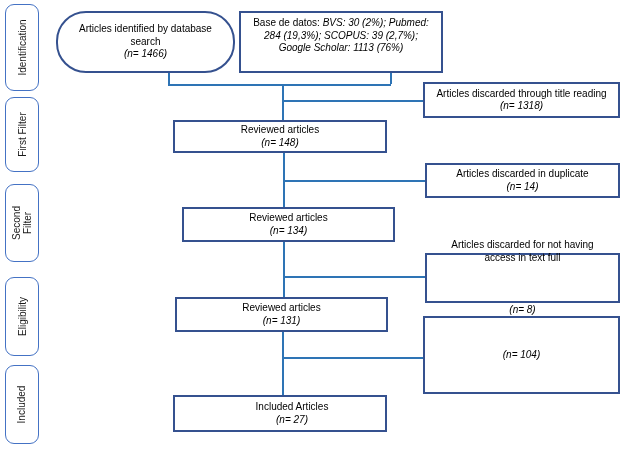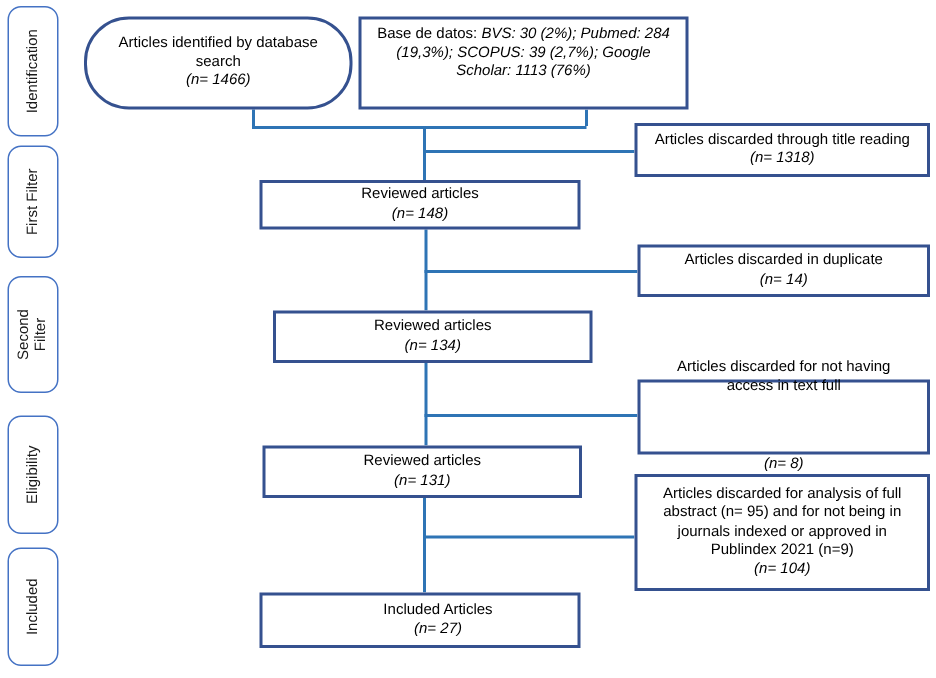--- a/index.html
+++ b/index.html
@@ -97,21 +97,21 @@
   <div class="vline" style="left:283px;top:240px;height:57px;"></div>
   <div class="hline" style="left:283px;top:276px;width:142px;"></div>
   <div class="vline" style="left:282px;top:330px;height:65px;"></div>
   <div class="hline" style="left:282px;top:357px;width:141px;"></div>
 
   <div class="fbox" style="left:56px;top:11px;width:179px;height:62px;border-radius:30px;">
     <span>Articles identified by database search</span>
     <span class="count">(n= 1466)</span>
   </div>
 
-  <div class="fbox top-align" style="left:239px;top:11px;width:220px;height:62px;">
+  <div class="fbox top-align" style="left:239px;top:11px;width:204px;height:62px;">
     <span><span>Base de datos: </span><span class="detail-italic">BVS: 30 (2%); Pubmed: 284 (19,3%); SCOPUS: 39 (2,7%); Google Scholar: 1113 (76%)</span></span>
   </div>
 
   <div class="fbox" style="left:423px;top:82px;width:197px;height:36px;padding:2px 3px;">
     <span>Articles discarded through title reading</span>
     <span class="count">(n= 1318)</span>
   </div>
 
   <div class="fbox" style="left:173px;top:120px;width:214px;height:33px;">
     <span>Reviewed articles</span>
@@ -132,21 +132,20 @@
     <span>Articles discarded for not having access in text full</span>
     <span class="count">(n= 8)</span>
   </div>
 
   <div class="fbox" style="left:175px;top:297px;width:213px;height:35px;">
     <span>Reviewed articles</span>
     <span class="count">(n= 131)</span>
   </div>
 
   <div class="fbox" style="left:423px;top:316px;width:197px;height:78px;padding:2px 7px;">
-    <span>Articles discarded for analysis of full abstract (n= 95) and for not being in journals indexed or approved in Publindex 2021 (n=9)</span>
     <span class="count">(n= 104)</span>
   </div>
 
   <div class="fbox" style="left:173px;top:395px;width:214px;height:37px;padding-left:30px;">
     <span>Included Articles</span>
     <span class="count">(n= 27)</span>
   </div>
 
 </div>
 

